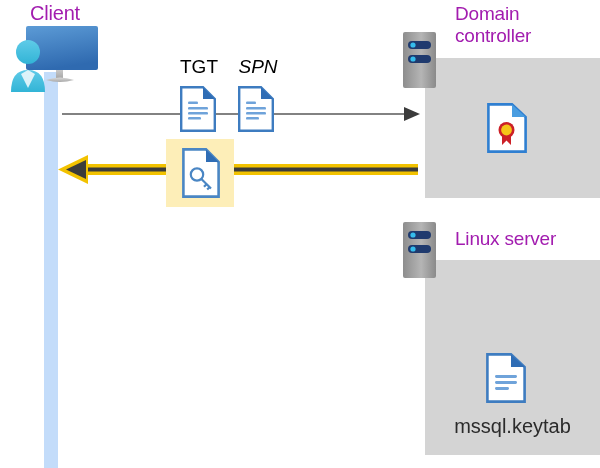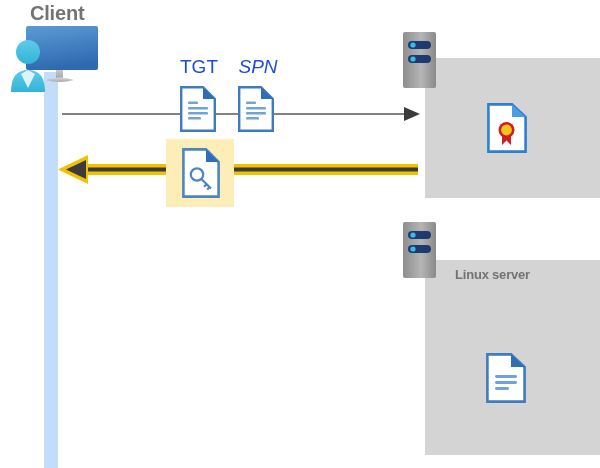--- a/index.html
+++ b/index.html
@@ -16,28 +16,28 @@
     height: 468px;
     background: #ffffff;
     overflow: hidden;
   }
 
   
   .abs { position: absolute; }
 
   
   .title {
-    font-weight: bold;
-    color: #737373;
+    font-weight: normal;
+    color: #a21caf;
     letter-spacing: -0.2px;
     line-height: 1.15;
   }
   #client-title  { left: 30px;  top: 2px;   font-size: 20px; }
   #dc-title      { left: 455px; top: 3px;   font-size: 19px; width: 140px; }
-  #linux-title   { left: 455px; top: 228px; font-size: 13px; width: 145px; margin-top: 40px; }
+  #linux-title   { left: 455px; top: 228px; font-size: 19px; width: 145px; }
 
   
   #client-lifeline {
     left: 44px; top: 72px; width: 14px; height: 396px;
     background: #c3dcfa;
   }
 
   
   #client-icon { left: 8px; top: 24px; width: 104px; height: 68px; }
 
@@ -67,21 +67,21 @@
   .doc-icon { width: 36px; height: 46px; }
   #tgt-doc { left: 180px; top: 86px; }
   #spn-doc { left: 238px; top: 86px; }
   #key-doc { left: 182px; top: 148px; width: 38px; height: 50px; }
   #cert-doc { left: 487px; top: 103px; width: 40px; height: 50px; }
   #keytab-doc { left: 486px; top: 353px; width: 40px; height: 50px; }
 
   
   .doc-label {
     font-size: 19px;
-    color: #1d4ed8;
+    color: #000000;
     text-align: center;
   }
   #tgt-label { left: 170px; top: 56px; width: 58px; }
   #spn-label { left: 228px; top: 56px; width: 60px; font-style: italic; }
 
   
   #sql-icon { left: 483px; top: 280px; width: 46px; height: 54px; }
 
   
   #keytab-name {
@@ -189,20 +189,21 @@
         <circle cx="15" cy="26.5" r="6.2"></circle>
         <line x1="19.4" y1="31" x2="29" y2="40.5"></line>
         <line x1="24.5" y1="36.2" x2="22" y2="38.8"></line>
         <line x1="27.5" y1="39.2" x2="25.2" y2="41.6"></line>
       </g>
     </svg>
   </div>
 
   <div class="abs panel" id="dc-panel"></div>
 
+  <div class="abs title" id="dc-title">Domain controller</div>
 
   <div class="abs server-icon" id="dc-server">
     <svg viewBox="0 0 33 56" width="33" height="56" xmlns="http://www.w3.org/2000/svg">
       <defs>
         <linearGradient id="srvGradA" x1="0" y1="0" x2="1" y2="0">
           <stop offset="0" stop-color="#8d8d8d"></stop>
           <stop offset="0.55" stop-color="#b5b5b5"></stop>
           <stop offset="1" stop-color="#8a8a8a"></stop>
         </linearGradient>
       </defs>
@@ -253,14 +254,15 @@
       <path d="M1.4 1.4 H25 L38.6 14 V48.6 H1.4 Z" fill="#ffffff" stroke="#3e7cc0" stroke-width="2.6"></path>
       <path d="M25 1.4 L38.6 14 H25 Z" fill="#2f6db5"></path>
       <g fill="#6fa3da">
         <rect x="9" y="22" width="22" height="3" rx="1.4"></rect>
         <rect x="9" y="28" width="22" height="3" rx="1.4"></rect>
         <rect x="9" y="34" width="14" height="3" rx="1.4"></rect>
       </g>
     </svg>
   </div>
 
+  <div class="abs" id="keytab-name">mssql.keytab</div>
 
 </div>
 
 </body></html>

